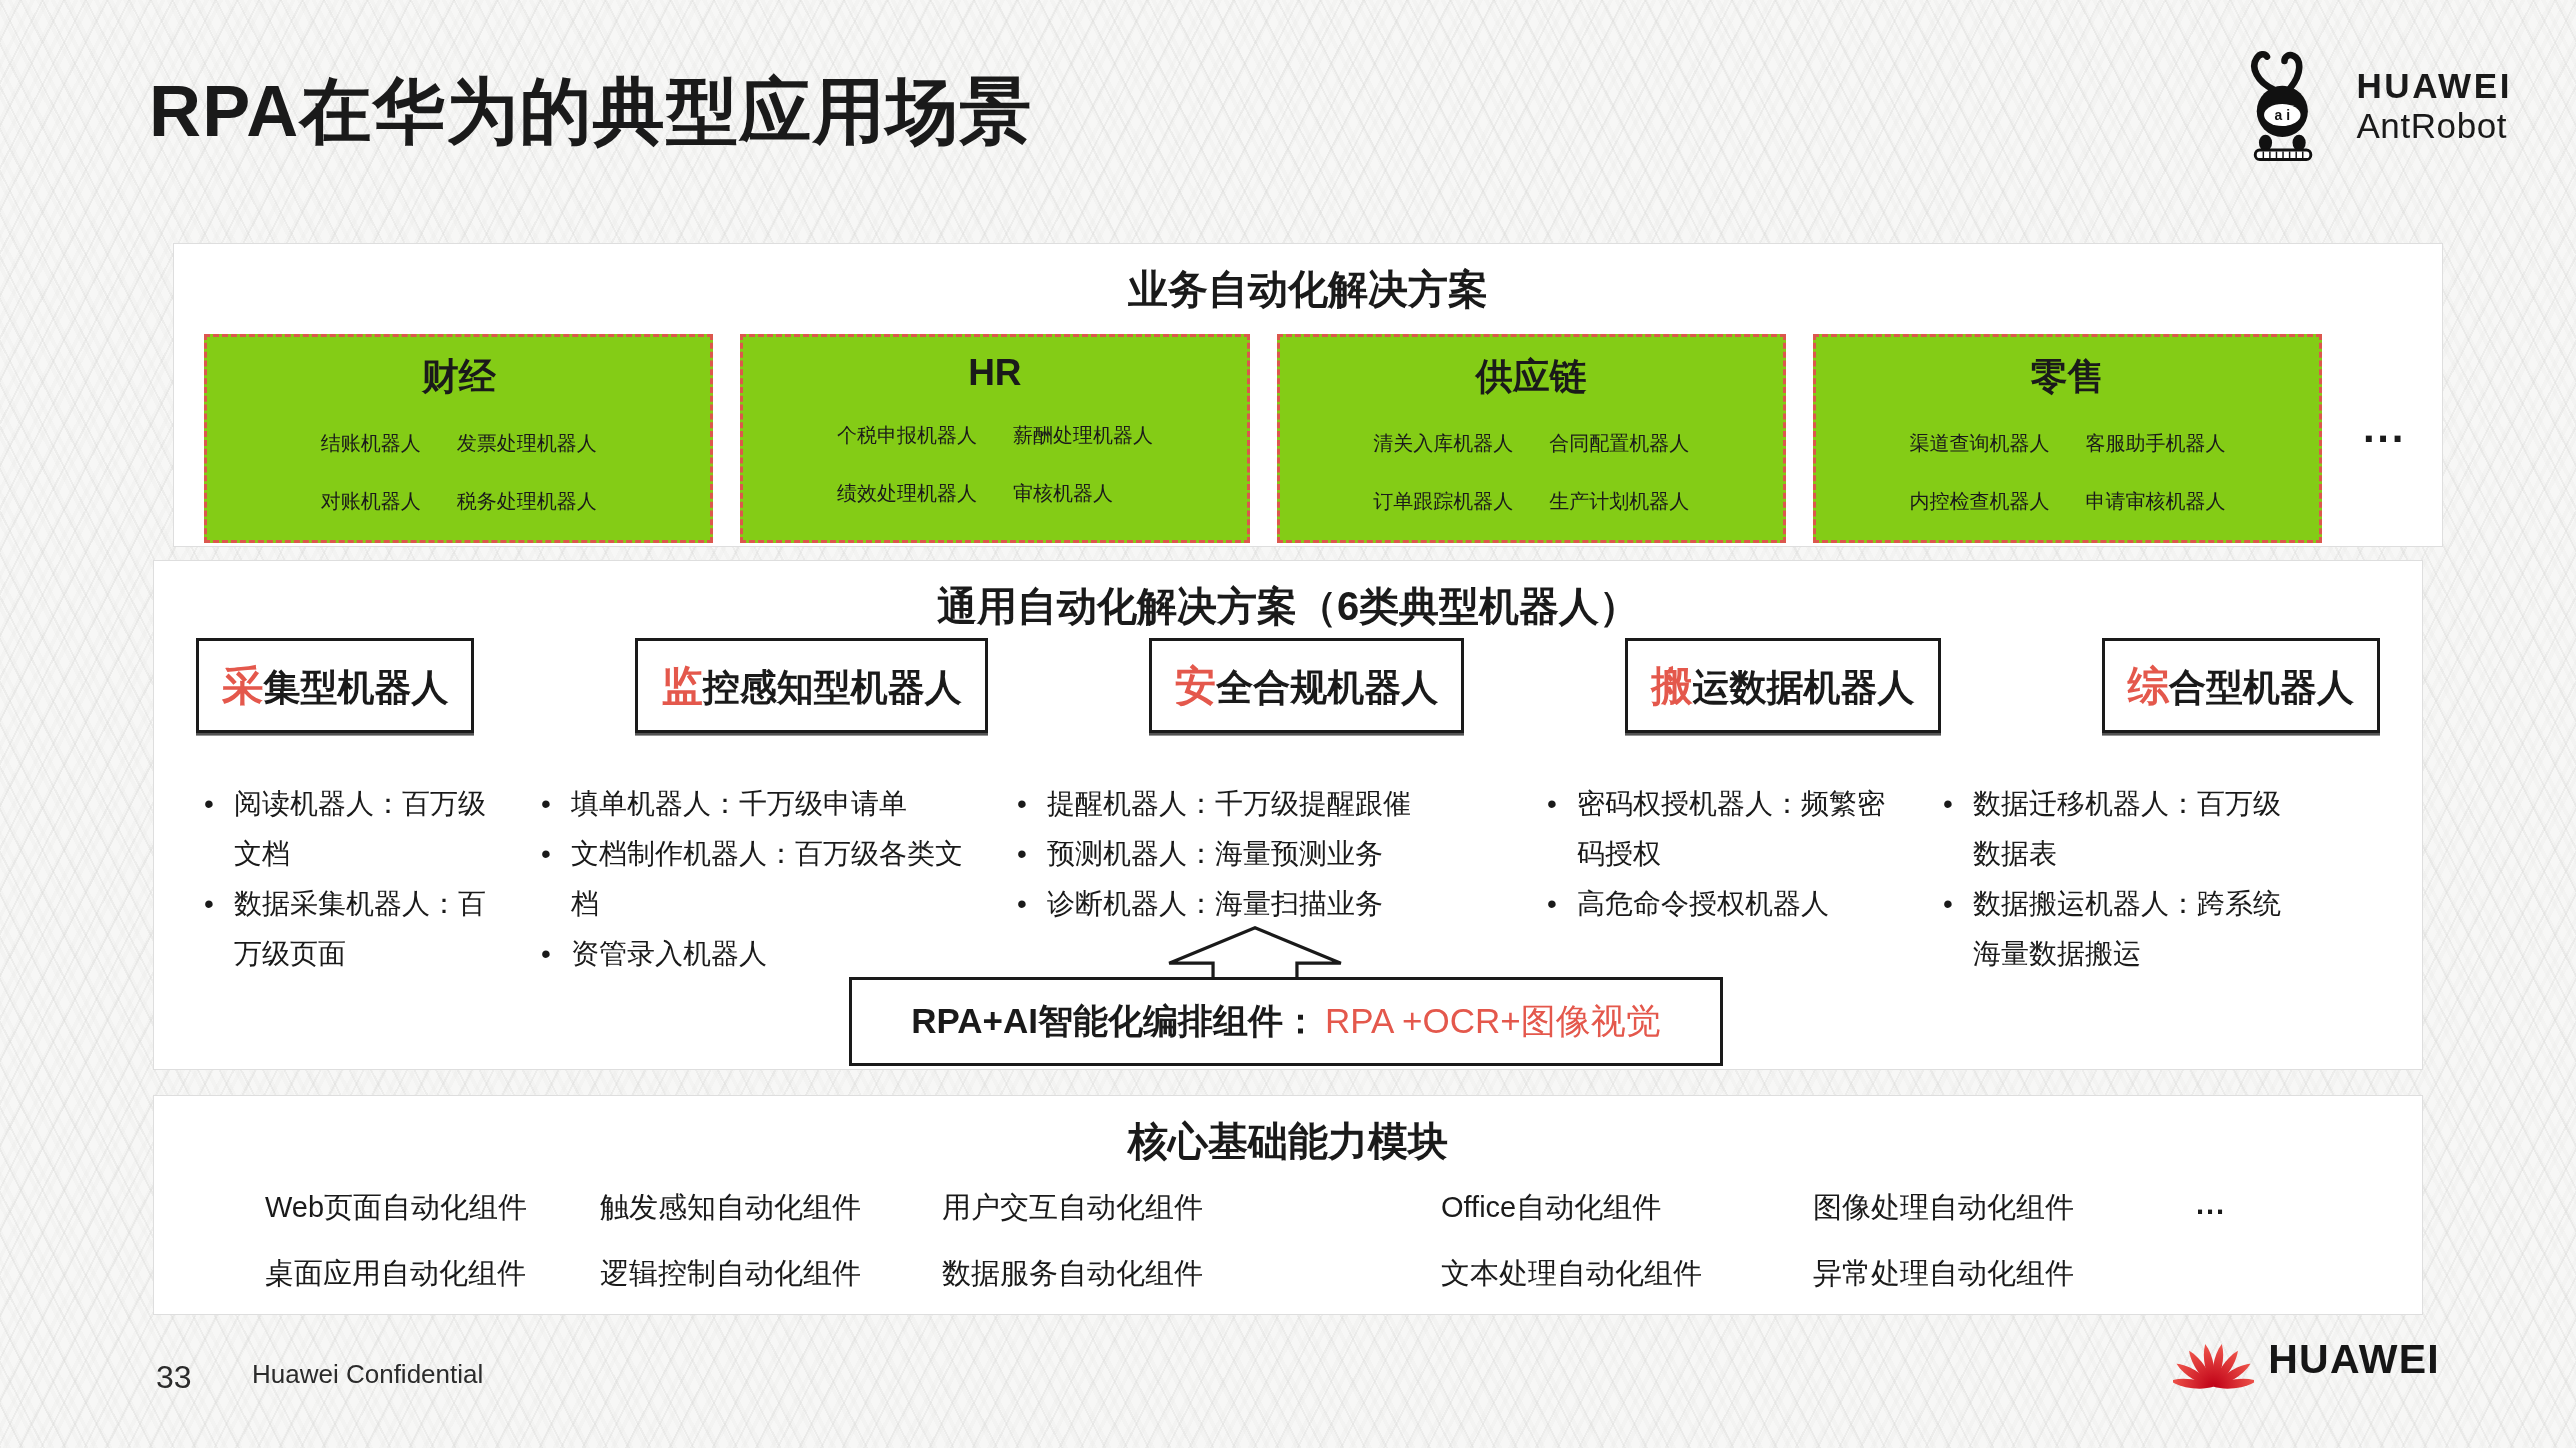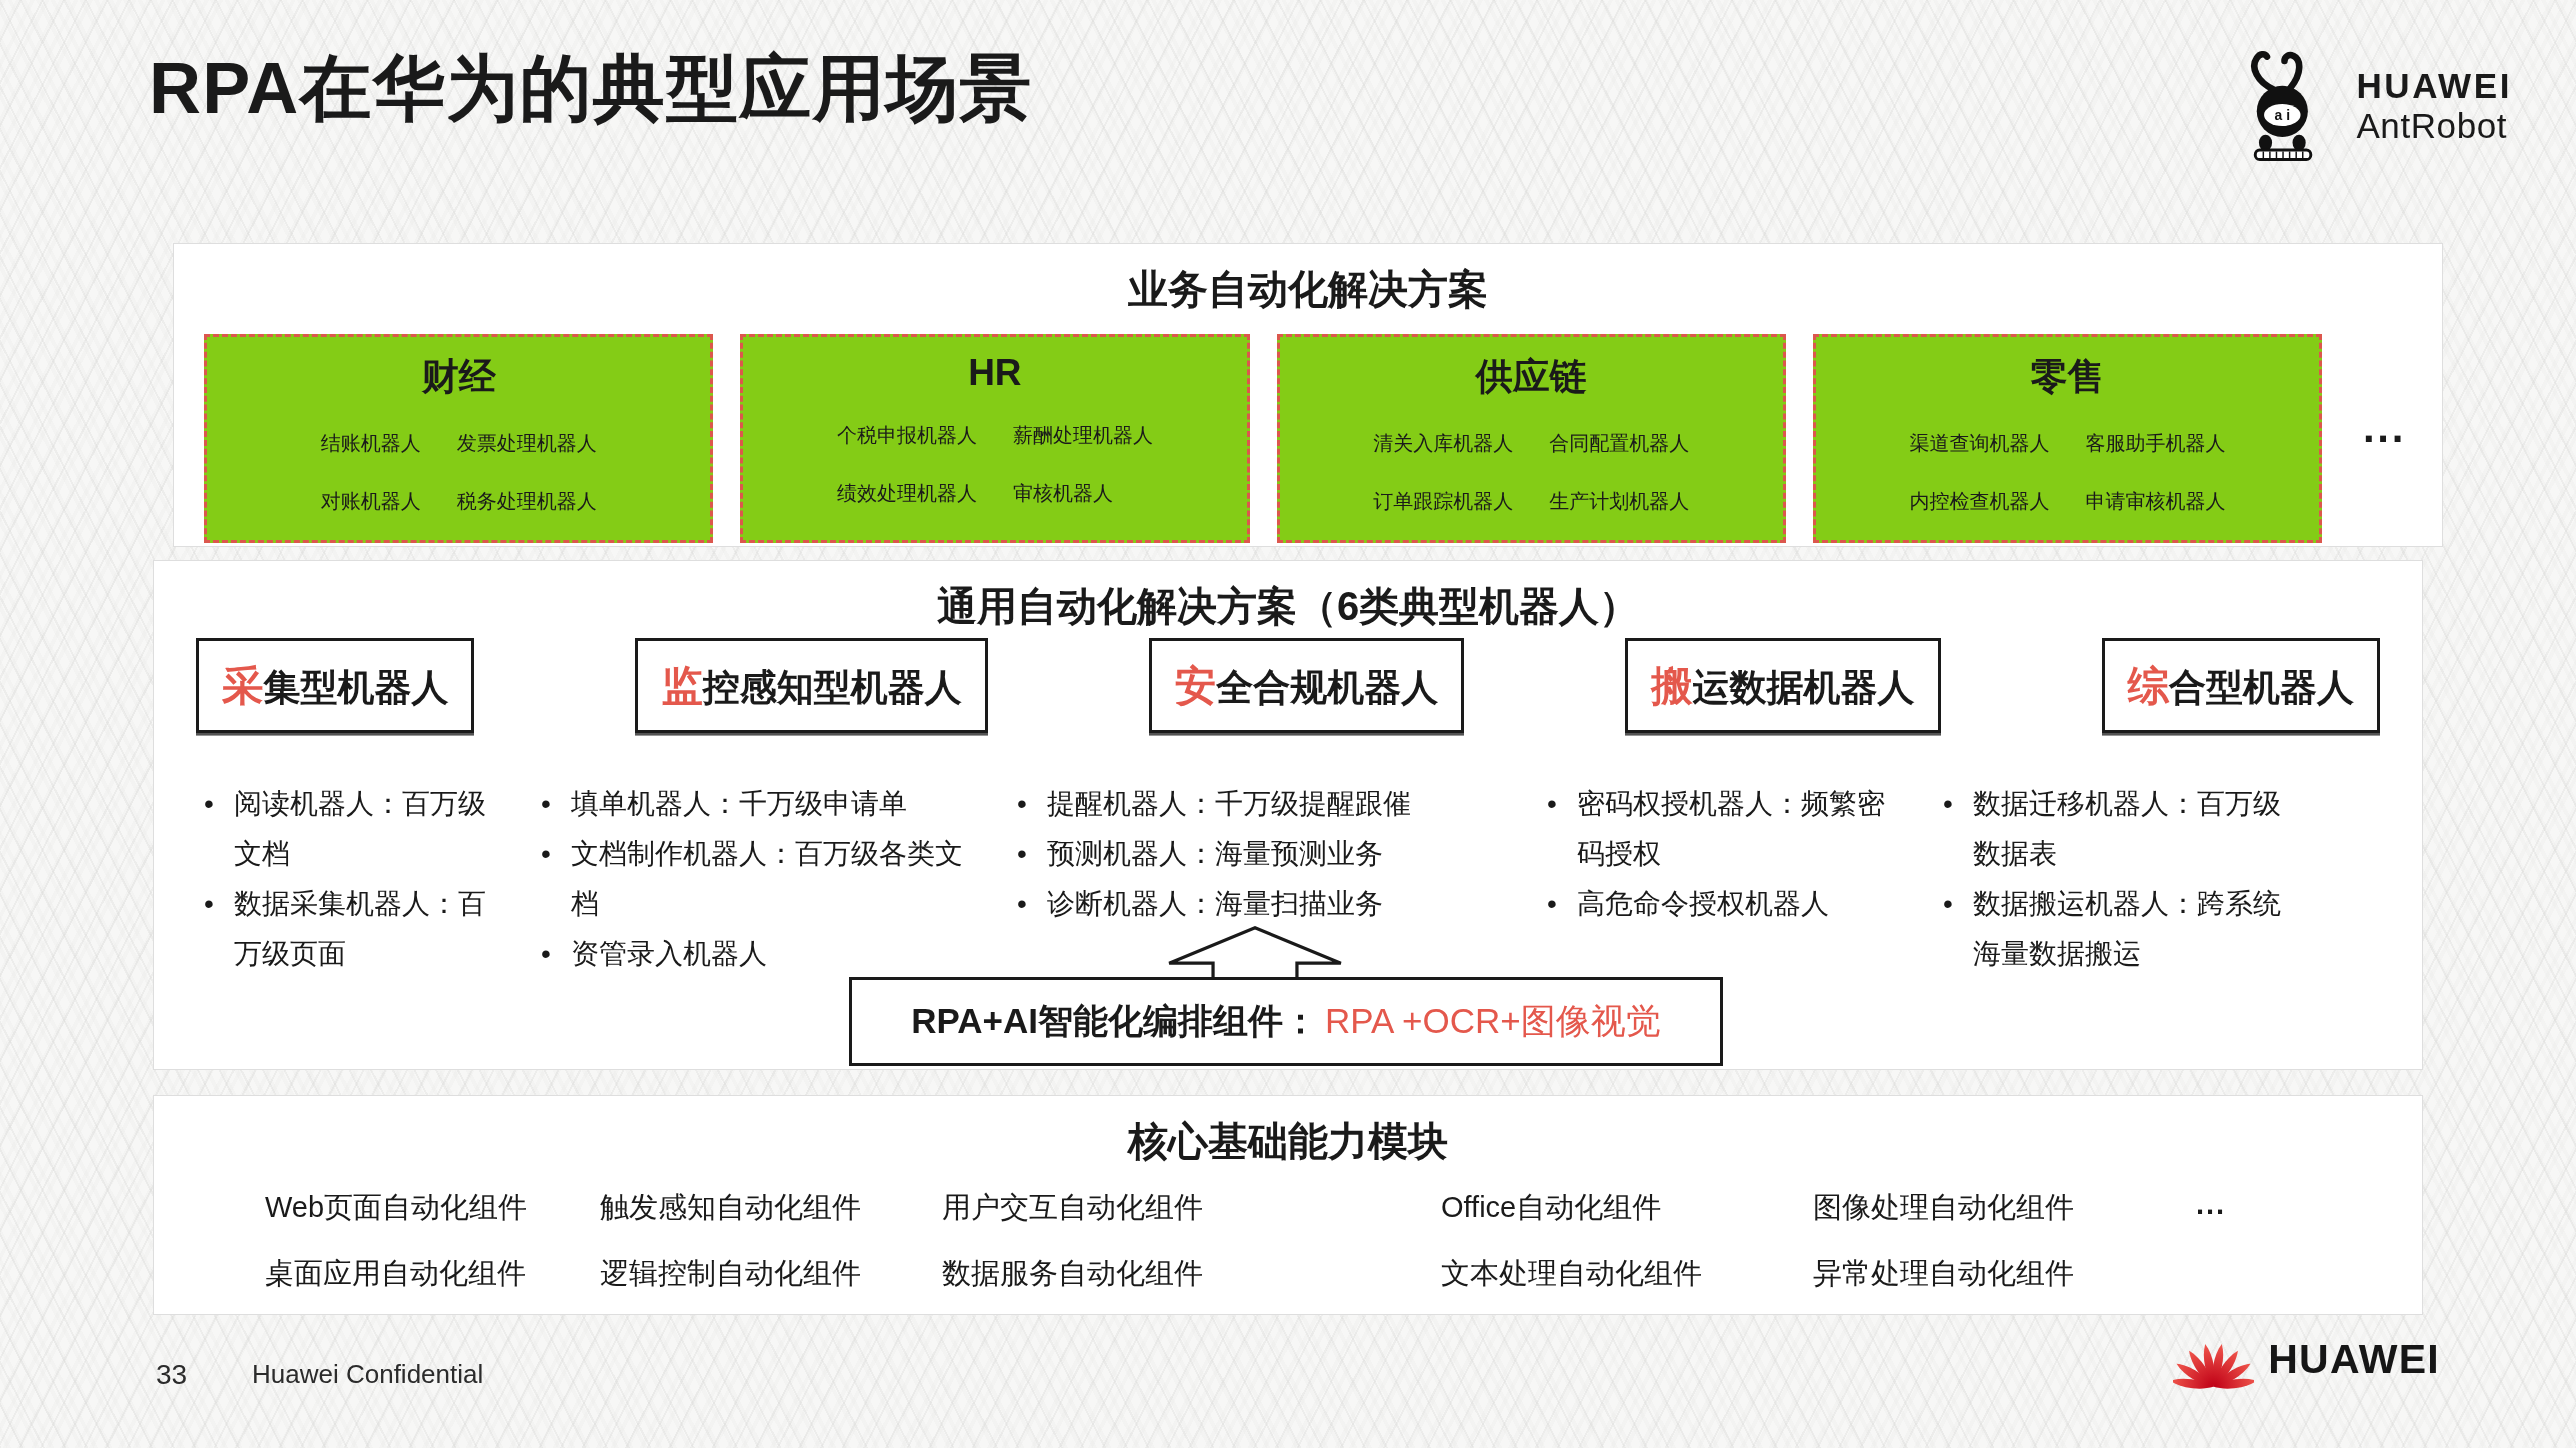--- a/index.html
+++ b/index.html
@@ -17,21 +17,21 @@
       repeating-linear-gradient(63deg, rgba(214,214,212,.30) 0 1.9px, transparent 1.9px 19.3px),
       repeating-linear-gradient(-63deg, rgba(214,214,212,.30) 0 1.9px, transparent 1.9px 19.3px),
       repeating-linear-gradient(63deg, rgba(228,228,226,.20) 6.4px 10.3px, transparent 10.3px 19.3px),
       repeating-linear-gradient(-63deg, rgba(228,228,226,.20) 6.4px 10.3px, transparent 10.3px 19.3px);
     overflow:hidden;
   }
   .slide{position:relative;width:2576px;height:1449px;}
 
   
   .page-title{
-    position:absolute;left:149px;top:41px;
+    position:absolute;left:149px;top:64px;
     font-size:72px;font-weight:800;letter-spacing:1.3px;white-space:nowrap;
   }
   .antrobot{position:absolute;right:64px;top:50px;display:flex;align-items:center;gap:16.7px;}
   .antrobot svg{display:block;}
   .antrobot-text{line-height:1.12;}
   .antrobot-text .l1{font-size:35px;font-weight:800;letter-spacing:2.6px;}
   .antrobot-text .l2{font-size:35px;font-weight:500;letter-spacing:0.6px;}
 
   
   .panel{
@@ -87,21 +87,21 @@
   
   .core{
     display:grid;margin:19px 39px 0 111px;
     grid-template-columns:335px 342px 499px 372px 383px auto;
     row-gap:26px;font-size:29px;
   }
   .core-cell{white-space:nowrap;}
   .more-3{font-size:29px;font-weight:700;letter-spacing:1.9px;}
 
   
-  .page-num{position:absolute;left:156px;top:1359px;font-size:28px;color:#2b2b2b;}
+  .page-num{position:absolute;left:156px;top:1359px;font-size:32px;color:#2b2b2b;}
   .confidential{position:absolute;left:252px;top:1359px;font-size:26px;color:#2b2b2b;}
   .huawei-logo{position:absolute;right:136px;top:1324px;display:flex;align-items:center;gap:14px;}
   .huawei-word{font-size:41px;font-weight:800;letter-spacing:1.3px;color:#161616;}
 </style>
 </head>
 <body>
 
 <div class="slide">
 
   <h1 class="page-title">RPA在华为的典型应用场景</h1>

